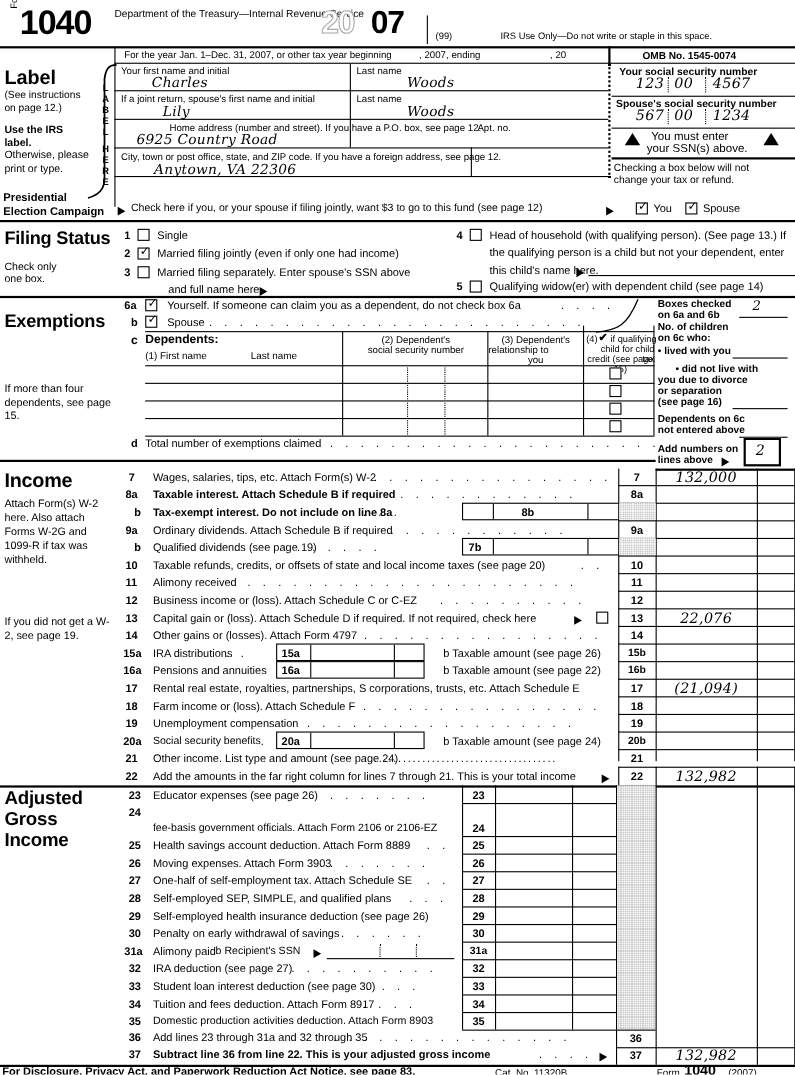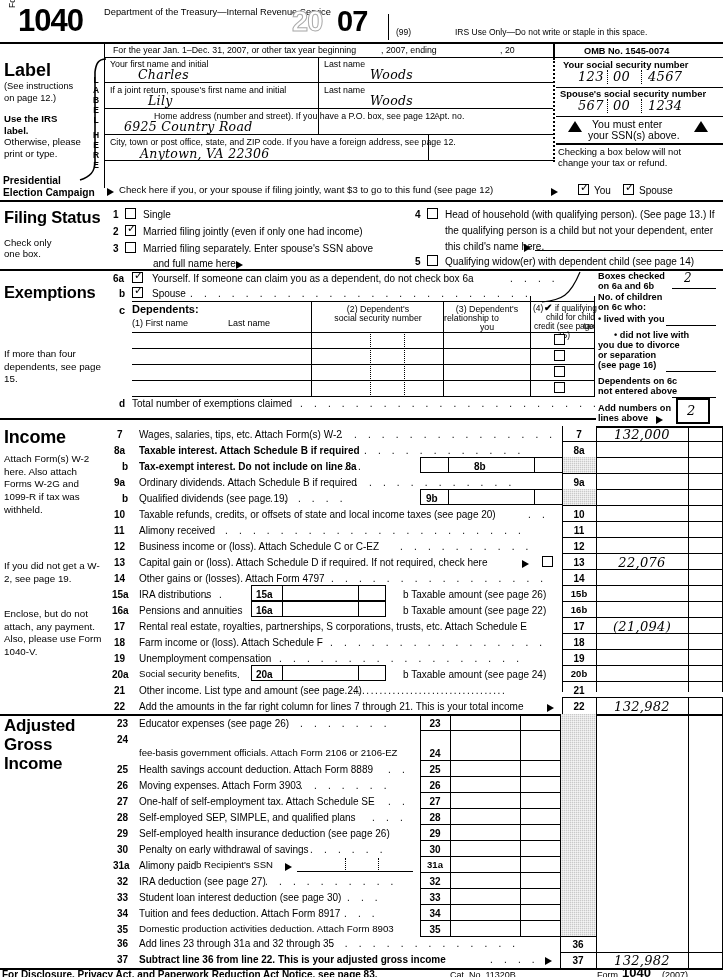--- a/index.html
+++ b/index.html
@@ -326,21 +326,20 @@
   <div class="box" style="left:676px;top:398px;width:34px;height:26px;border-width:2px;">
     <div class="abs hand" style="left:9px;top:4px;font-size:13px;">2</div>
   </div>
 
   <div class="rule hr2" style="left:0px;top:418px;width:596px;"></div>
   <div class="rule hr2" style="left:596px;top:426px;width:127px;"></div>
 
   <div class="sect" style="left:4px;top:427px;font-size:18px;">Income</div>
   <div class="abs" style="left:4px;top:453px;width:100px;font-size:9.8px;line-height:1.3;">Attach Form(s) W-2 here. Also attach Forms W-2G and 1099-R if tax was withheld.</div>
   <div class="abs" style="left:4px;top:560px;width:100px;font-size:9.8px;line-height:1.3;">If you did not get a W-2, see page 19.</div>
-  <div class="abs" style="left:4px;top:608px;width:103px;font-size:9.8px;line-height:1.3;">Enclose, but do not attach, any payment. Also, please use Form 1040-V.</div>
 
   <div class="rule vr1" style="left:562px;top:426px;height:266px;"></div>
   <div class="rule vr1" style="left:596px;top:426px;height:266px;"></div>
   <div class="rule vr1" style="left:688px;top:426px;height:266px;"></div>
   <div class="rule vr1" style="left:722px;top:426px;height:266px;"></div>
 
   <div class="abs b" style="left:117px;top:429px;font-size:10px;">7</div>
   <div class="abs" style="left:139px;top:429px;font-size:10px;">Wages, salaries, tips, etc. Attach Form(s) W-2</div>
   <div class="abs dotsp" style="left:340px;top:429px;font-size:10px;">. . . . . . . . . . . . . . . .</div>
   <div class="rule hr1" style="left:562px;top:441px;width:161px;"></div>
@@ -371,21 +370,21 @@
   <div class="abs" style="left:139px;top:477px;font-size:10px;">Ordinary dividends. Attach Schedule B if required</div>
   <div class="abs dotsp" style="left:355px;top:477px;font-size:10px;">. . . . . . . . . . . .</div>
   <div class="rule hr1" style="left:562px;top:489px;width:161px;"></div>
   <div class="lnum" style="left:562px;top:477px;width:34px;">9a</div>
   <div class="amt hand" style="left:596px;top:476px;width:92px;font-size:13px;"></div>
 
   <div class="abs b" style="left:122px;top:493px;font-size:10px;">b</div>
   <div class="abs" style="left:139px;top:493px;font-size:10px;">Qualified dividends (see page 19)</div>
   <div class="abs dotsp" style="left:270px;top:493px;font-size:10px;">. . . . . .</div>
   <div class="box" style="left:420px;top:489px;width:143px;height:16px;">
-    <span class="abs b" style="left:5px;top:3px;font-size:10px;">9b</span>
+    <span class="abs b" style="left:5px;top:3px;font-size:10px;">7b</span>
     <span class="abs" style="left:27px;top:0;width:1px;height:14px;background:#000;"></span>
     <span class="abs" style="left:113px;top:0;width:1px;height:14px;background:#000;"></span>
     <span class="abs hand" style="left:32px;top:1px;font-size:12px;"></span>
   </div>
   <div class="shade" style="left:563px;top:489px;width:33px;height:16px;"></div>
   <div class="rule hr1" style="left:562px;top:505px;width:161px;"></div>
   <div class="amt hand" style="left:596px;top:492px;width:92px;font-size:13px;"></div>
 
   <div class="abs b" style="left:114px;top:509px;font-size:10px;">10</div>
   <div class="abs" style="left:139px;top:509px;font-size:10px;">Taxable refunds, credits, or offsets of state and local income taxes (see page 20)</div>

